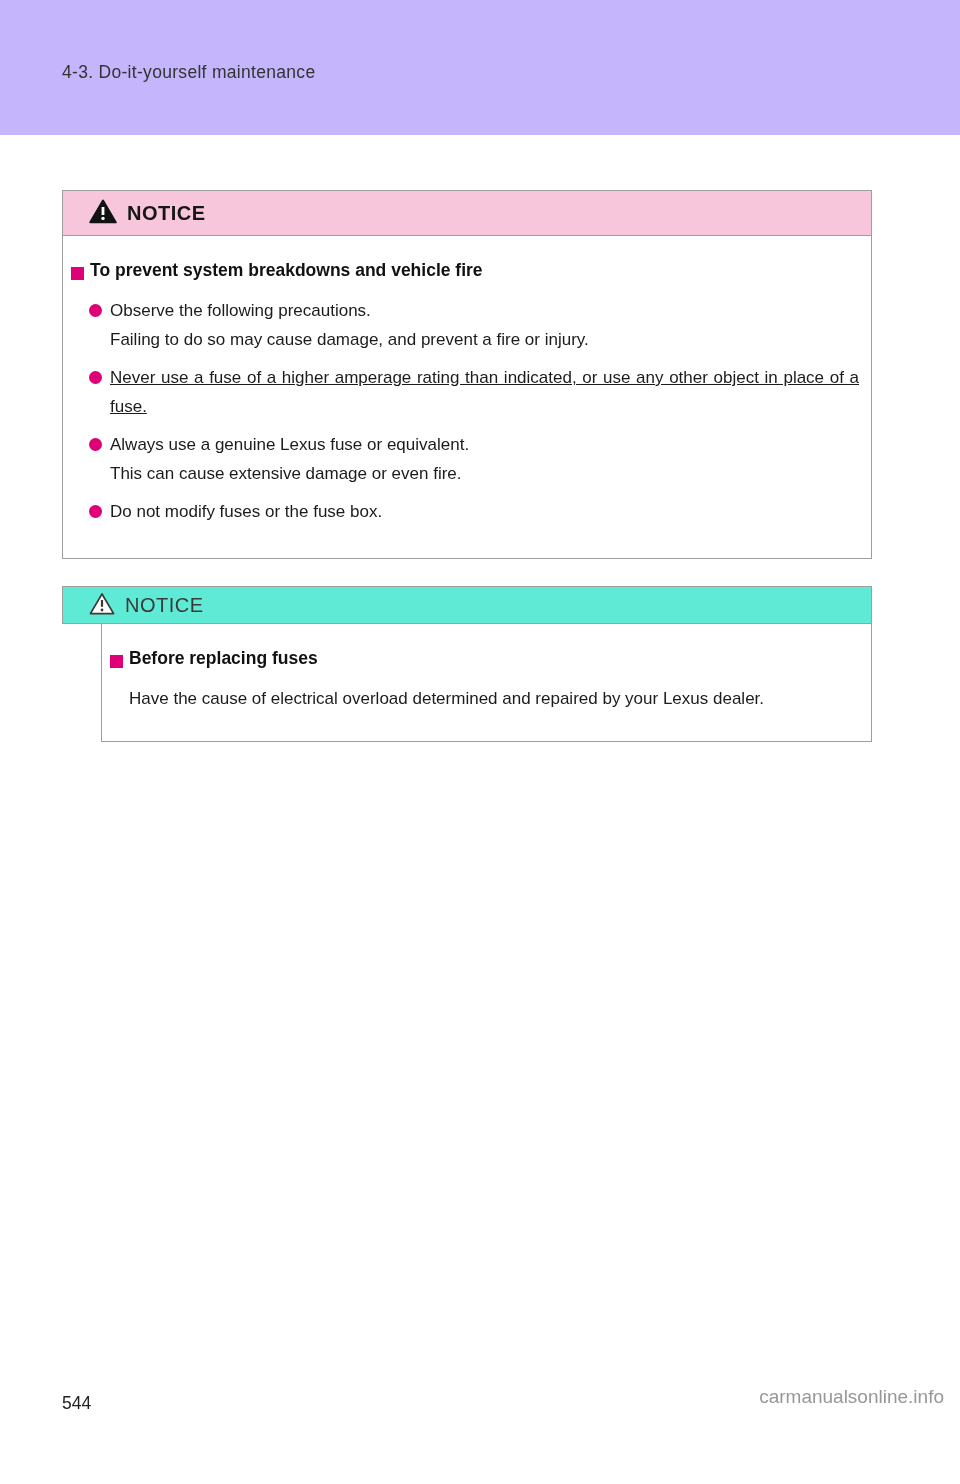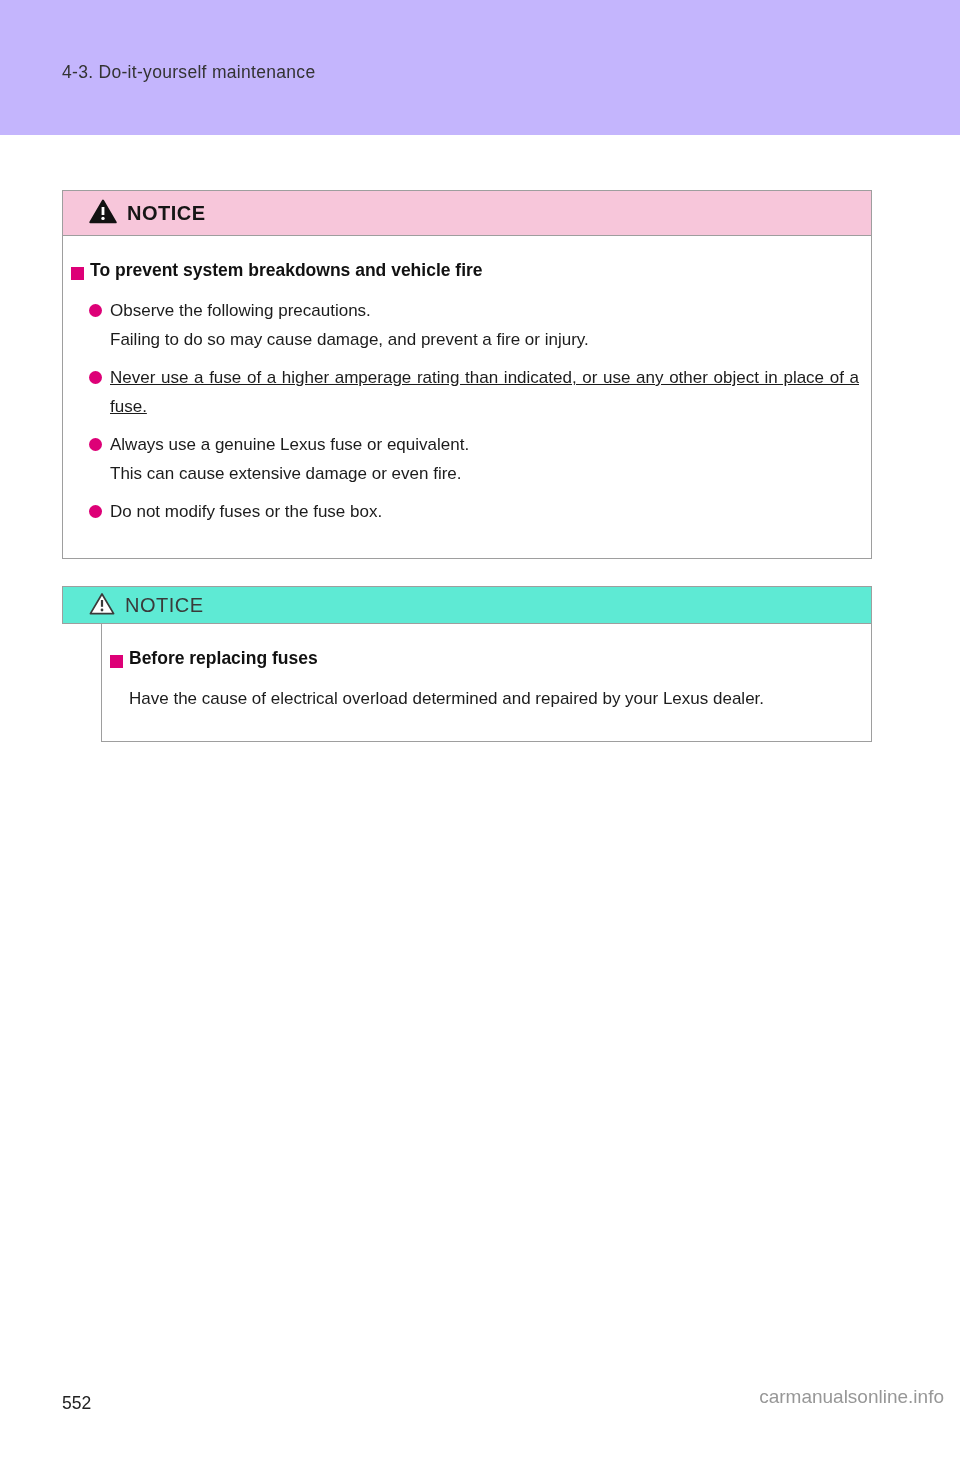--- a/index.html
+++ b/index.html
@@ -207,14 +207,14 @@
 
   <div class="box-body">
     <div class="sub-heading">
       <span class="sq-bullet"></span>
       <span class="sub-heading-text">Before replacing fuses</span>
     </div>
     <p class="notice-text">Have the cause of electrical overload determined and repaired by your Lexus dealer.</p>
   </div>
 </section>
 
-<div class="page-number">552</div>
+<div class="page-number">544</div>
 <div class="watermark">carmanualsonline.info</div>
 
 </body></html>

